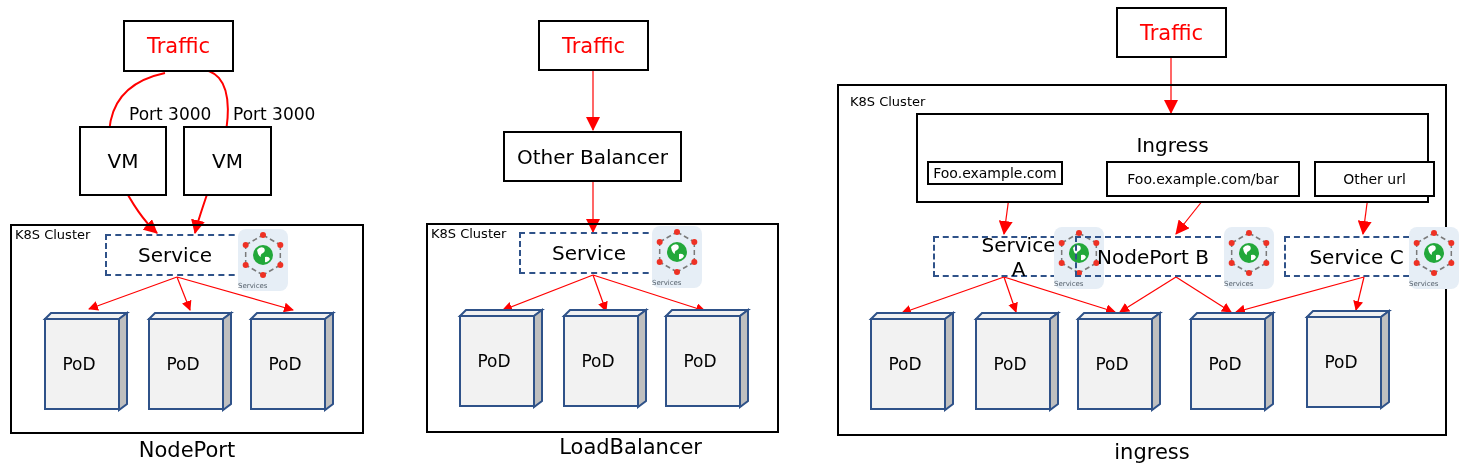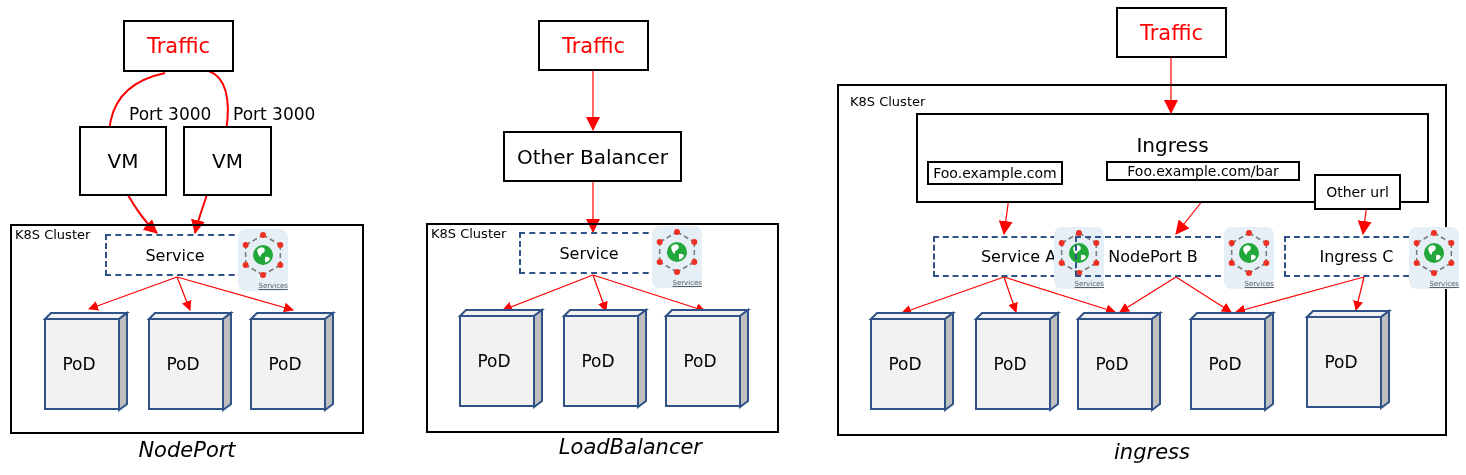--- a/index.html
+++ b/index.html
@@ -8,37 +8,37 @@
   svg#diagram { position: absolute; left: 0; top: 0; }
   .box { position: absolute; box-sizing: border-box; border: 2px solid #000; background: #fff;
          display: flex; align-items: center; justify-content: center; }
   .traffic { color: #ff0000; font-size: 21px; }
   .vm { font-size: 20px; }
   .lb { font-size: 20px; }
   .cluster { position: absolute; box-sizing: border-box; border: 2px solid #000; background: transparent; }
   .cluster-label { position: absolute; left: 3px; top: 1px; font-size: 13px; white-space: nowrap; }
   .port { position: absolute; font-size: 17px; white-space: nowrap; margin-left: 40px; }
   .service { position: absolute; box-sizing: border-box; border: 2px dashed #2f5289;
-             display: flex; align-items: center; justify-content: center; font-size: 16px; background: transparent; }
+             display: flex; align-items: center; justify-content: center; font-size: 20px; background: transparent; text-align: center; }
   .svc-icon { position: absolute; width: 50px; height: 62px; }
   .svc-icon .bg { position: absolute; left: 0; top: 0; width: 50px; height: 62px; border-radius: 8px;
                   background: #e6eef6; }
   .svc-icon svg { position: absolute; left: 0; top: 0; }
-  .svc-icon .cap { position: absolute; left: 0; width: 50px; bottom: 1px; text-align: right;
-                   font-size: 7px; color: #55606b; text-decoration: underline; }
+  .svc-icon .cap { position: absolute; left: 0; width: 50px; bottom: 1px; text-align: left;
+                   font-size: 7px; color: #55606b; }
   .pod { position: absolute; }
   .pod .front { position: absolute; left: 0; top: 6px; width: 76px; height: 92px; box-sizing: border-box;
                 border: 2px solid #2f5289; background: #f2f2f2;
                 display: flex; align-items: center; justify-content: center; font-size: 17px; padding-right: 6px; }
   .pod svg { position: absolute; left: 0; top: 0; overflow: visible; }
   .ingress-box { position: absolute; box-sizing: border-box; border: 2px solid #000; background: #fff; }
   .ingress-title { position: absolute; left: 0; right: 0; top: 18px; text-align: center; font-size: 20px; }
   .rule { position: absolute; box-sizing: border-box; border: 2px solid #000; background: #fff;
           display: flex; align-items: center; justify-content: center; font-size: 14px; white-space: nowrap; }
-  .caption { position: absolute; font-size: 21px; text-align: center; white-space: nowrap; font-style: italic; }
+  .caption { position: absolute; font-size: 21px; text-align: center; white-space: nowrap; }
 </style>
 </head>
 <body>
 
 <svg id="diagram" width="1466" height="475">
   <defs>
     <marker id="ah" markerWidth="10" markerHeight="10" refX="9" refY="5" orient="auto" markerUnits="userSpaceOnUse">
       <path d="M0,0 L10,5 L0,10 z" fill="#ff0000"></path>
     </marker>
     <marker id="ahs" markerWidth="14" markerHeight="14" refX="13" refY="7" orient="auto" markerUnits="userSpaceOnUse">
@@ -216,24 +216,24 @@
 <div class="cluster" style="left:837px;top:84px;width:610px;height:352px;">
   <span class="cluster-label" style="left:11px;top:8px;">K8S Cluster</span>
 </div>
 
 <div class="ingress-box" style="left:916px;top:113px;width:513px;height:90px;">
   <div class="ingress-title">Ingress</div>
 </div>
 <div class="rule" style="left:927px;top:161px;width:136px;height:24px;">
   <span>Foo.example.com</span>
 </div>
-<div class="rule" style="left:1106px;top:161px;width:194px;height:20px;">
+<div class="rule" style="left:1106px;top:161px;width:194px;height:36px;">
   <span>Foo.example.com/bar</span>
 </div>
-<div class="rule" style="left:1314px;top:174px;width:87px;height:36px;">
+<div class="rule" style="left:1314px;top:161px;width:121px;height:36px;">
   <span>Other url</span>
 </div>
 
 <div class="service" style="left:933px;top:236px;width:143px;height:41px;padding-right:16px;padding-left:44px;">
   <span>Service A</span>
 </div>
 <div class="svc-icon" style="left:1054px;top:227px;">
     <div class="bg"></div>
     <svg width="50" height="62">
       <line x1="25" y1="6" x2="42.32050807568878" y2="16" stroke="#7a7a7a" stroke-width="1.5" stroke-dasharray="5 3"></line>
@@ -272,21 +272,21 @@
       <circle cx="42.32050807568878" cy="16" r="3" fill="#ee3124"></circle>
       <circle cx="42.32050807568878" cy="36" r="3" fill="#ee3124"></circle>
       <circle cx="25" cy="46" r="3" fill="#ee3124"></circle>
       <circle cx="7.679491924311225" cy="36" r="3" fill="#ee3124"></circle>
       <circle cx="7.679491924311229" cy="15.999999999999998" r="3" fill="#ee3124"></circle>
     </svg>
     <div class="cap">Services</div>
   </div>
 
 <div class="service" style="left:1284px;top:236px;width:145px;height:41px;">
-  <span>Ingress C</span>
+  <span>Service C</span>
 </div>
 <div class="svc-icon" style="left:1409px;top:227px;">
     <div class="bg"></div>
     <svg width="50" height="62">
       <line x1="25" y1="6" x2="42.32050807568878" y2="16" stroke="#7a7a7a" stroke-width="1.5" stroke-dasharray="5 3"></line>
       <line x1="42.32050807568878" y1="16" x2="42.32050807568878" y2="36" stroke="#7a7a7a" stroke-width="1.5" stroke-dasharray="5 3"></line>
       <line x1="42.32050807568878" y1="36" x2="25" y2="46" stroke="#7a7a7a" stroke-width="1.5" stroke-dasharray="5 3"></line>
       <line x1="25" y1="46" x2="7.679491924311225" y2="36" stroke="#7a7a7a" stroke-width="1.5" stroke-dasharray="5 3"></line>
       <line x1="7.679491924311225" y1="36" x2="7.679491924311229" y2="15.999999999999998" stroke="#7a7a7a" stroke-width="1.5" stroke-dasharray="5 3"></line>
       <line x1="7.679491924311229" y1="15.999999999999998" x2="25" y2="6" stroke="#7a7a7a" stroke-width="1.5" stroke-dasharray="5 3"></line>

